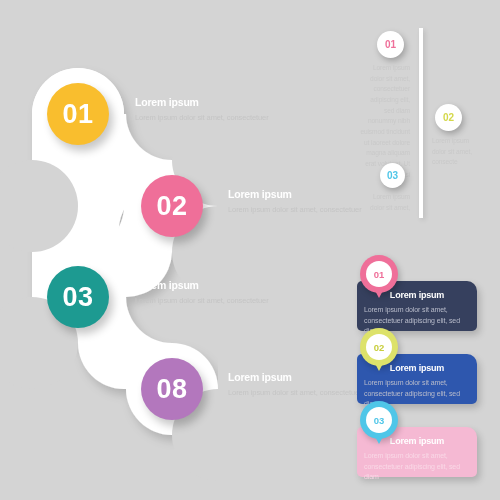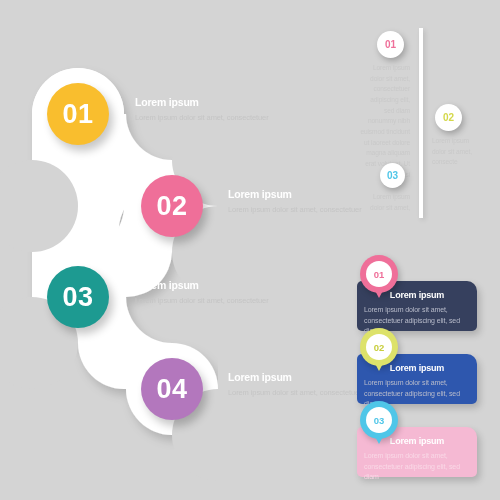--- a/index.html
+++ b/index.html
@@ -226,21 +226,21 @@
   <div class="node node-1">
     <span>01</span>
   </div>
   <div class="node node-2">
     <span>02</span>
   </div>
   <div class="node node-3">
     <span>03</span>
   </div>
   <div class="node node-4">
-    <span>04</span>
+    <span>08</span>
   </div>
 
   <div class="ltext ltext-1">
     <div class="lt-title">Lorem ipsum</div>
     <div class="lt-body">Lorem ipsum dolor sit amet, consectetuer</div>
   </div>
   <div class="ltext ltext-2">
     <div class="lt-title">Lorem ipsum</div>
     <div class="lt-body">Lorem ipsum dolor sit amet, consectetuer</div>
   </div>

